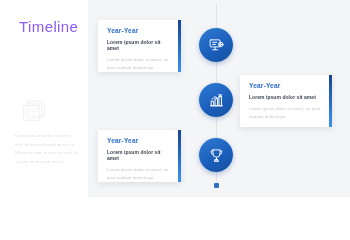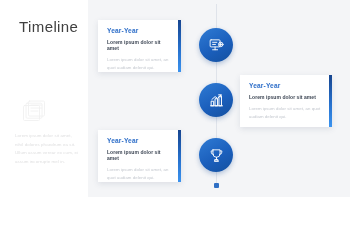--- a/index.html
+++ b/index.html
@@ -40,21 +40,21 @@
     height: 197px;
     background: #ffffff;
   }
 
   .slide-title {
     position: absolute;
     left: 19px;
     top: 18px;
     font-size: 15px;
     letter-spacing: 0.4px;
-    color: #404040;
+    color: #8b5cf6;
     font-weight: 400;
     white-space: nowrap;
   }
 
   .sidebar-icon {
     position: absolute;
     left: 20px;
     top: 98px;
     width: 28px;
     height: 28px;

